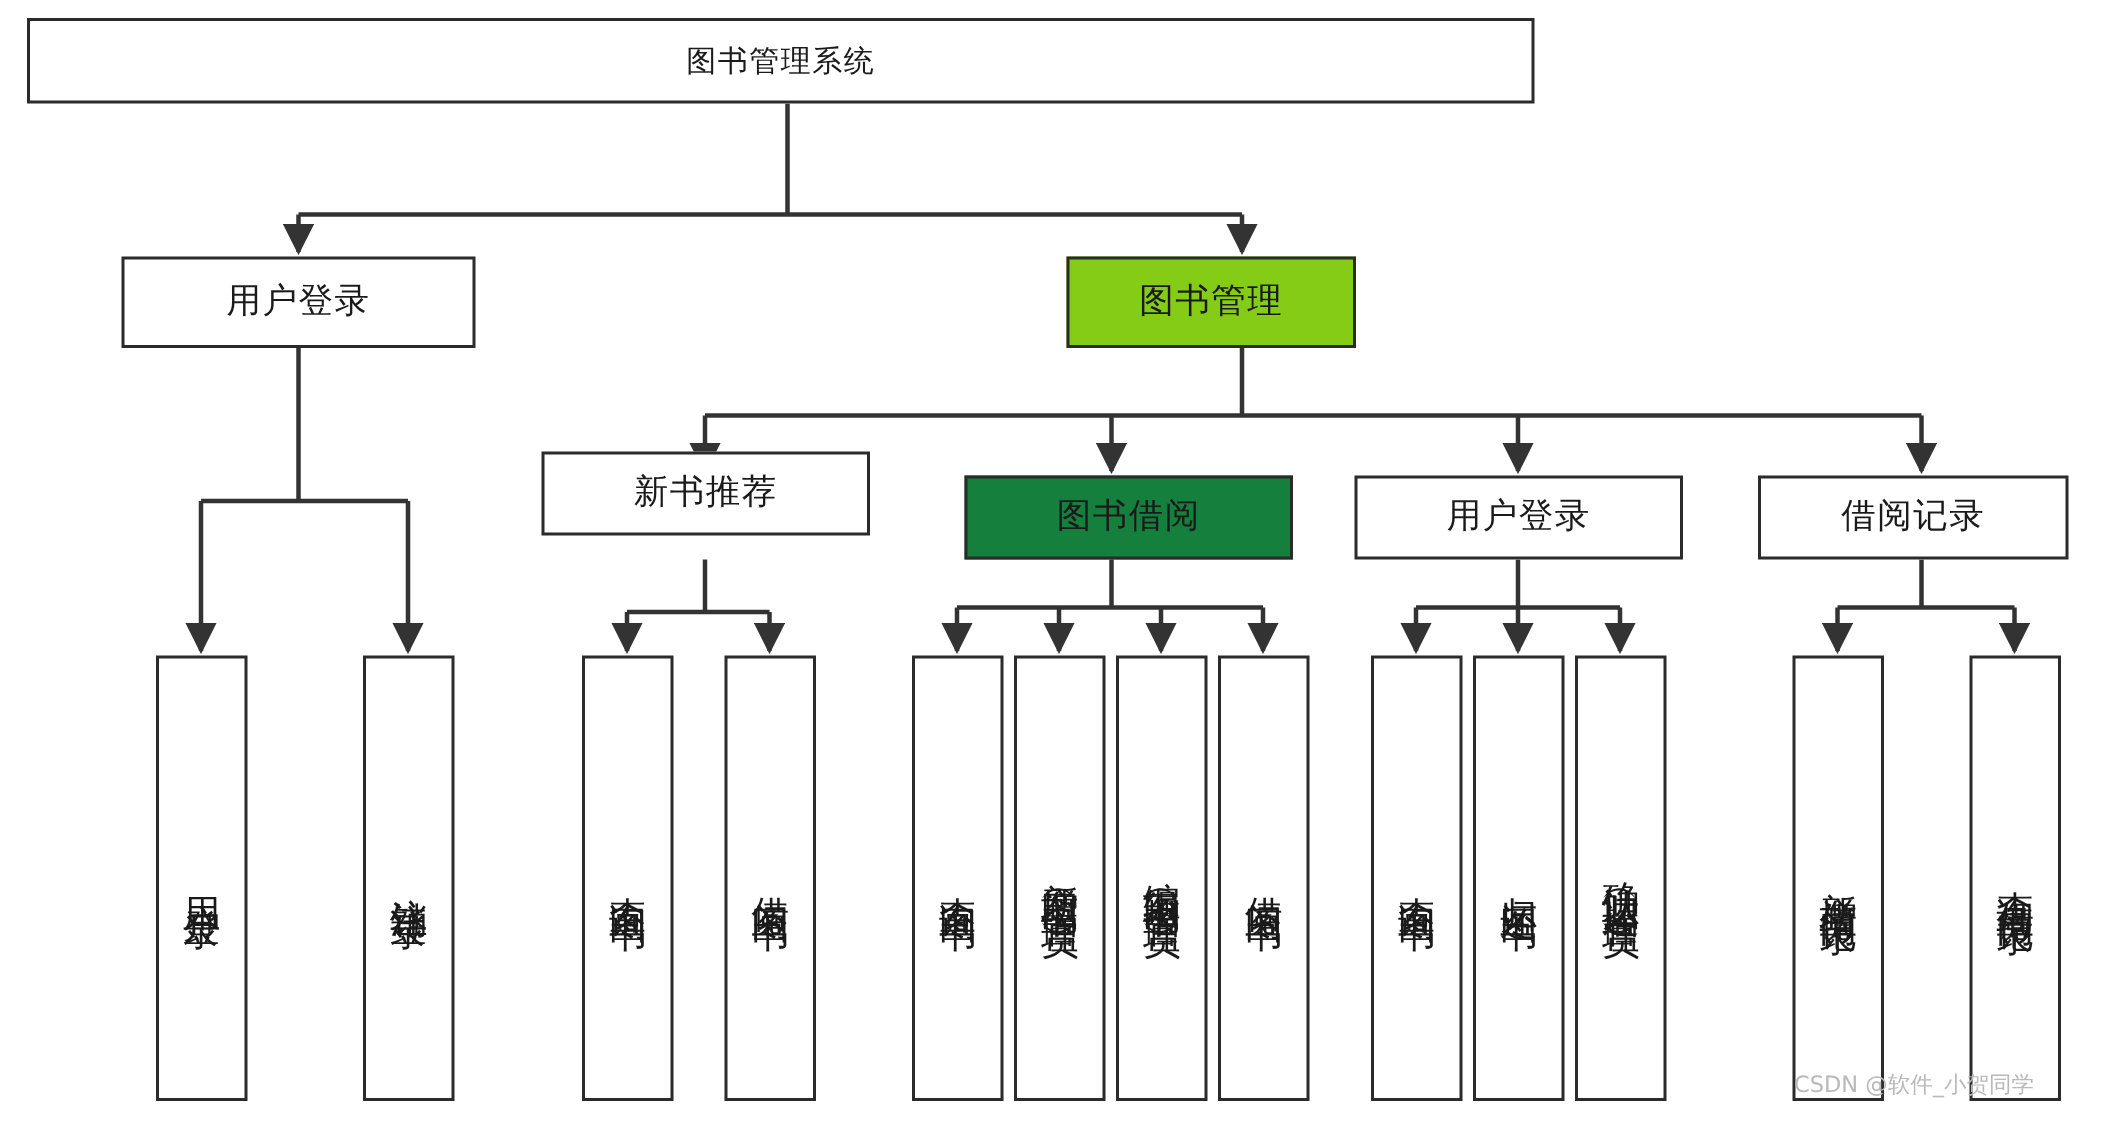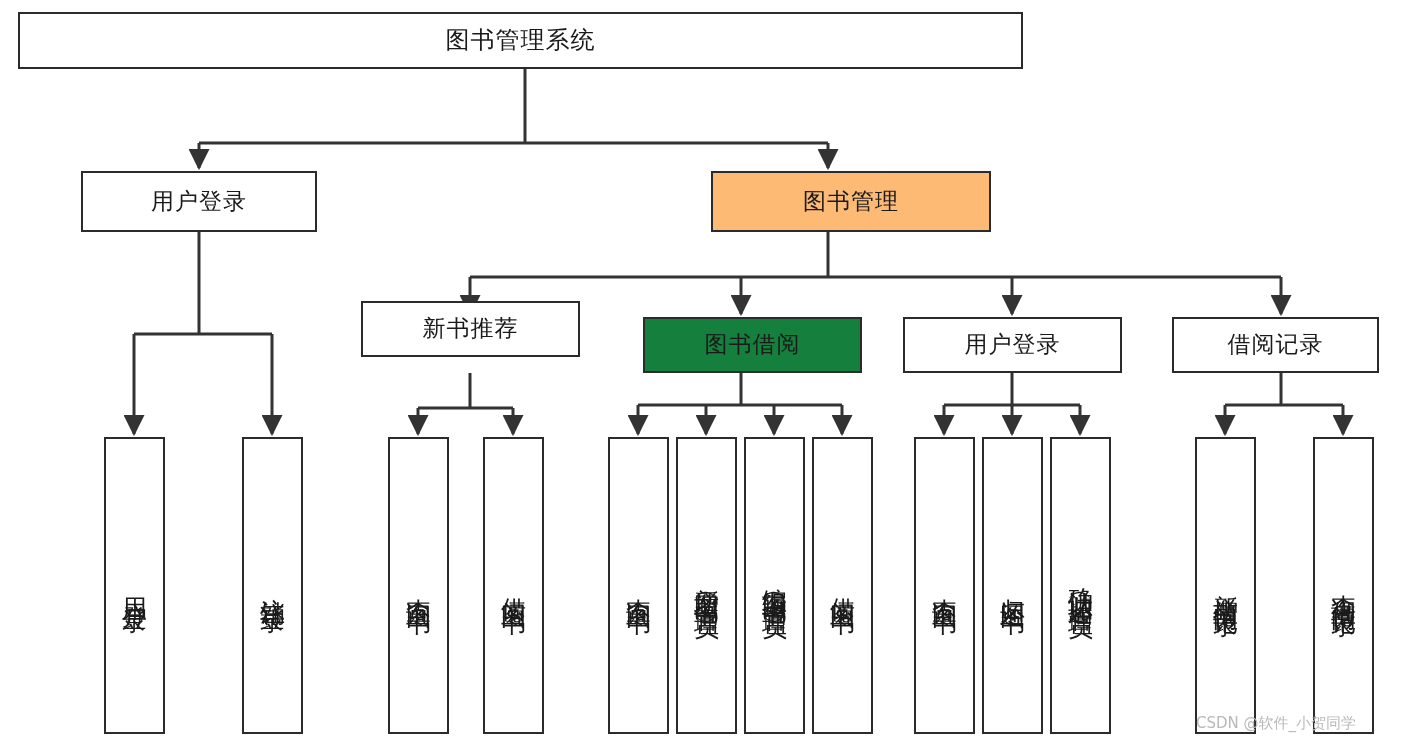--- a/index.html
+++ b/index.html
@@ -52,21 +52,21 @@
   }
   .node.vertical .node-label {
     writing-mode: vertical-rl;
     text-orientation: upright;
     font-size: 25px;
     letter-spacing: 4px;
     line-height: 1;
     max-height: 100%;
   }
   .node.root .node-label {
-    font-size: 24px;
+    font-size: 20px;
   }
   #watermark {
     position: absolute;
     left: 1196px;
     top: 714px;
     font-size: 15px;
     color: #b9b9b9;
     white-space: nowrap;
     z-index: 5;
     font-family: "DejaVu Sans", "Liberation Sans", sans-serif;
@@ -131,21 +131,21 @@
   </svg>
 
   <div class="node horizontal root" style="left: 18px; top: 12px; width: 1005px; height: 57px; border-color: rgb(43, 43, 43); background: rgb(255, 255, 255);">
     <span class="node-label" style="color: rgb(26, 26, 26);">图书管理系统</span>
   </div>
 
   <div class="node horizontal" style="left: 81px; top: 171px; width: 236px; height: 61px; border-color: rgb(43, 43, 43); background: rgb(255, 255, 255);">
     <span class="node-label" style="color: rgb(26, 26, 26);">用户登录</span>
   </div>
 
-  <div class="node horizontal" style="left: 711px; top: 171px; width: 280px; height: 61px; border-color: rgb(43, 43, 43); background: #fdba74;">
+  <div class="node horizontal" style="left: 711px; top: 171px; width: 193px; height: 61px; border-color: rgb(43, 43, 43); background: #84cc16;">
     <span class="node-label" style="color: rgb(26, 26, 26);">图书管理</span>
   </div>
 
   <div class="node horizontal" style="left: 361px; top: 301px; width: 219px; height: 56px; border-color: rgb(43, 43, 43); background: rgb(255, 255, 255);">
     <span class="node-label" style="color: rgb(26, 26, 26);">新书推荐</span>
   </div>
 
   <div class="node horizontal" style="left: 632px; top: 317px; width: 219px; height: 56px; border-color: rgb(43, 43, 43); background: #15803d; margin-left: 11px;">
     <span class="node-label" style="color: rgb(26, 26, 26);">图书借阅</span>
   </div>

